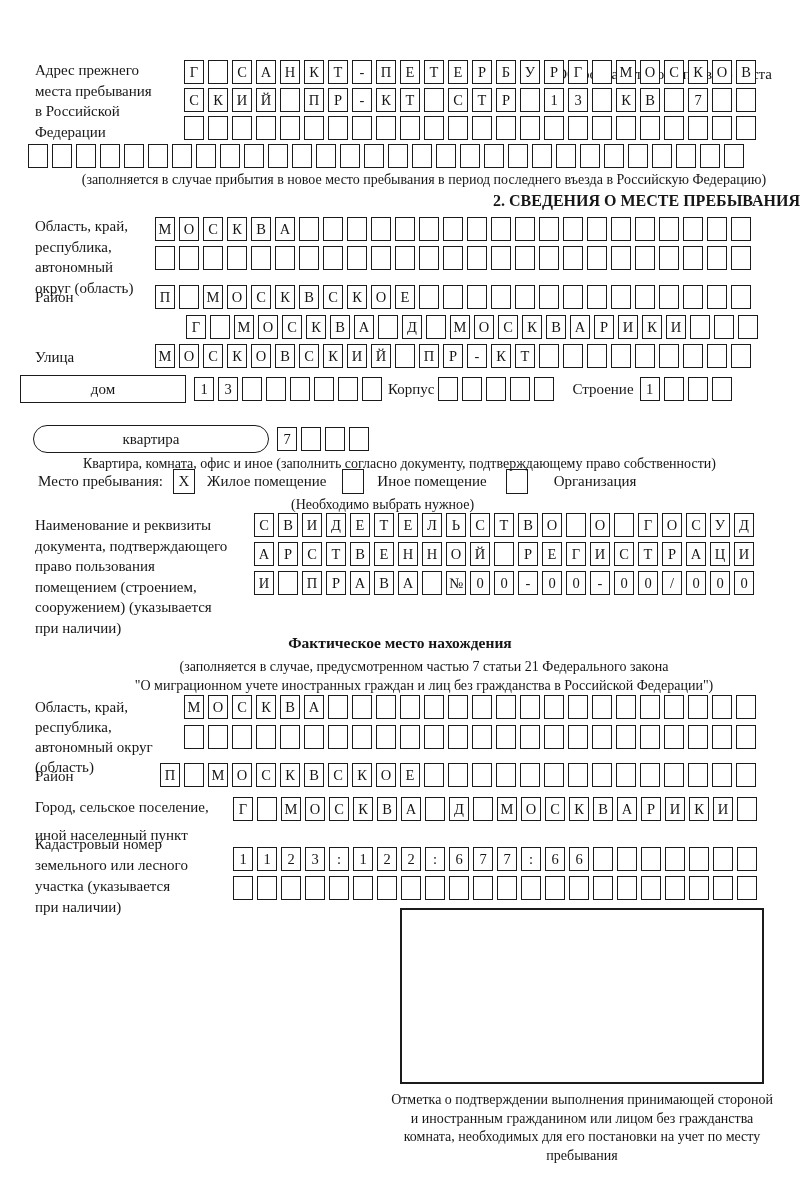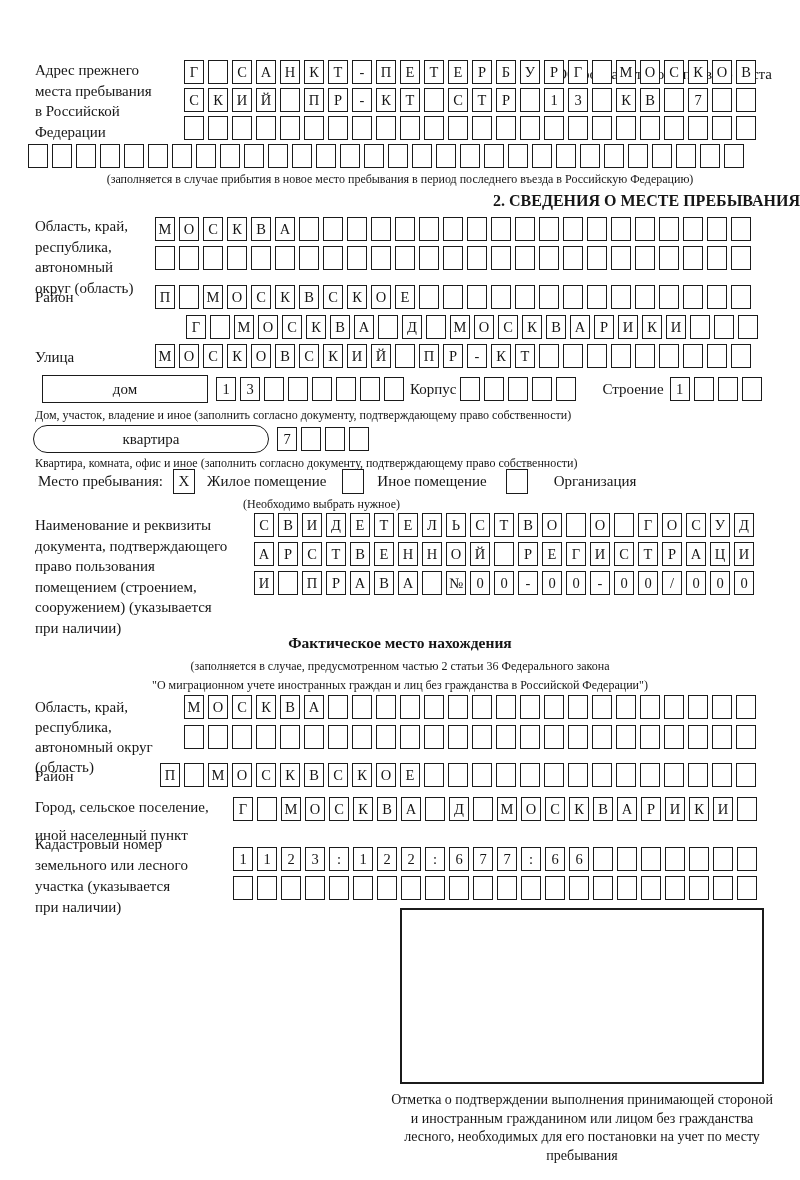--- a/index.html
+++ b/index.html
@@ -15,21 +15,21 @@
   .cells { display: flex; gap: 4px; }
   .cell {
     flex: none; width: 20px; height: 24px;
     border: 1.6px solid #1b1b1b; background: #fff;
     display: flex; align-items: center; justify-content: center;
     font-size: 14.5px; line-height: 1;
   }
   .rows { display: flex; flex-direction: column; gap: 5px; }
 
   .label { font-size: 15px; line-height: 20.5px; white-space: pre-line; }
-  .caption { font-size: 12px; line-height: 17px; }
+  .caption { font-size: 14px; line-height: 17px; padding-left: 48px; }
   .center { left: 0; width: 800px; text-align: center; }
   .title { font-weight: bold; font-size: 16px; text-align: center; }
 
   .inline-row { display: flex; align-items: center; }
   .namedbox {
     flex: none; border: 1.8px solid #1b1b1b; height: 28px;
     display: flex; align-items: center; justify-content: center;
     font-size: 15px; background: #fff;
   }
   .flabel { font-size: 15px; white-space: nowrap; }
@@ -307,49 +307,48 @@
       <span class="cell"></span>
       <span class="cell"></span>
       <span class="cell"></span>
       <span class="cell"></span>
       <span class="cell"></span>
       <span class="cell"></span>
       <span class="cell"></span>
       <span class="cell"></span>
     </div>
 
-  <div class="abs inline-row" style="top:374px; left:42px; height:30px;">
+  <div class="abs inline-row" style="top:374px; left:20px; height:30px;">
     <div class="namedbox" style="width:166px;">дом</div>
     <div class="cells" style="margin-left:8px;">
         <span class="cell">1</span>
         <span class="cell">3</span>
         <span class="cell"></span>
         <span class="cell"></span>
         <span class="cell"></span>
         <span class="cell"></span>
         <span class="cell"></span>
         <span class="cell"></span>
       </div>
     <div class="flabel" style="margin-left:6px;">Корпус</div>
     <div class="cells" style="margin-left:4px;">
         <span class="cell"></span>
         <span class="cell"></span>
         <span class="cell"></span>
         <span class="cell"></span>
         <span class="cell"></span>
       </div>
-    <div class="flabel" style="margin-left:26px;">Строение</div>
+    <div class="flabel" style="margin-left:18px;">Строение</div>
     <div class="cells" style="margin-left:6px;">
         <span class="cell">1</span>
         <span class="cell"></span>
         <span class="cell"></span>
         <span class="cell"></span>
       </div>
   </div>
-  <div class="abs caption" style="top:407px; left:35px;">Дом, участок, владение и иное (заполнить согласно документу, подтверждающему право собственности)</div>
 
   <div class="abs inline-row" style="top:424px; left:33px; height:30px;">
     <div class="namedbox" style="width:236px;border-radius:14px;">квартира</div>
     <div class="cells" style="margin-left:8px;">
         <span class="cell">7</span>
         <span class="cell"></span>
         <span class="cell"></span>
         <span class="cell"></span>
       </div>
   </div>
@@ -438,21 +437,21 @@
         <span class="cell">0</span>
         <span class="cell">0</span>
         <span class="cell">/</span>
         <span class="cell">0</span>
         <span class="cell">0</span>
         <span class="cell">0</span>
       </div>
   </div>
 
   <div class="abs title center" style="top:634px; font-size:15.5px;">Фактическое место нахождения</div>
-  <div class="abs caption center" style="top:658px;">(заполняется в случае, предусмотренном частью 2 статьи 36 Федерального закона</div>
+  <div class="abs caption center" style="top:658px;">(заполняется в случае, предусмотренном частью 7 статьи 21 Федерального закона</div>
   <div class="abs caption center" style="top:677px;">"О миграционном учете иностранных граждан и лиц без гражданства в Российской Федерации")</div>
 
   <div class="abs label" style="top:697px; left:35px; width:149px; line-height:20px;">Область, край,
 республика,
 автономный округ
 (область)</div>
   <div class="abs rows" style="top:695px; left:184px; gap:6px;">
     <div class="cells">
         <span class="cell">М</span>
         <span class="cell">О</span>
@@ -612,15 +611,15 @@
         <span class="cell"></span>
         <span class="cell"></span>
         <span class="cell"></span>
         <span class="cell"></span>
         <span class="cell"></span>
         <span class="cell"></span>
       </div>
   </div>
 
   <div class="abs bigbox" style="top:908px; left:400px; width:364px; height:176px;"></div>
-  <div class="abs stamp-caption" style="top:1091px; left:390px; width:384px;">Отметка о подтверждении выполнения принимающей стороной и иностранным гражданином или лицом без гражданства лесного, необходимых для его постановки на учет по месту пребывания</div>
+  <div class="abs stamp-caption" style="top:1091px; left:390px; width:384px;">Отметка о подтверждении выполнения принимающей стороной и иностранным гражданином или лицом без гражданства комната, необходимых для его постановки на учет по месту пребывания</div>
 
 </div>
 
 </body></html>

